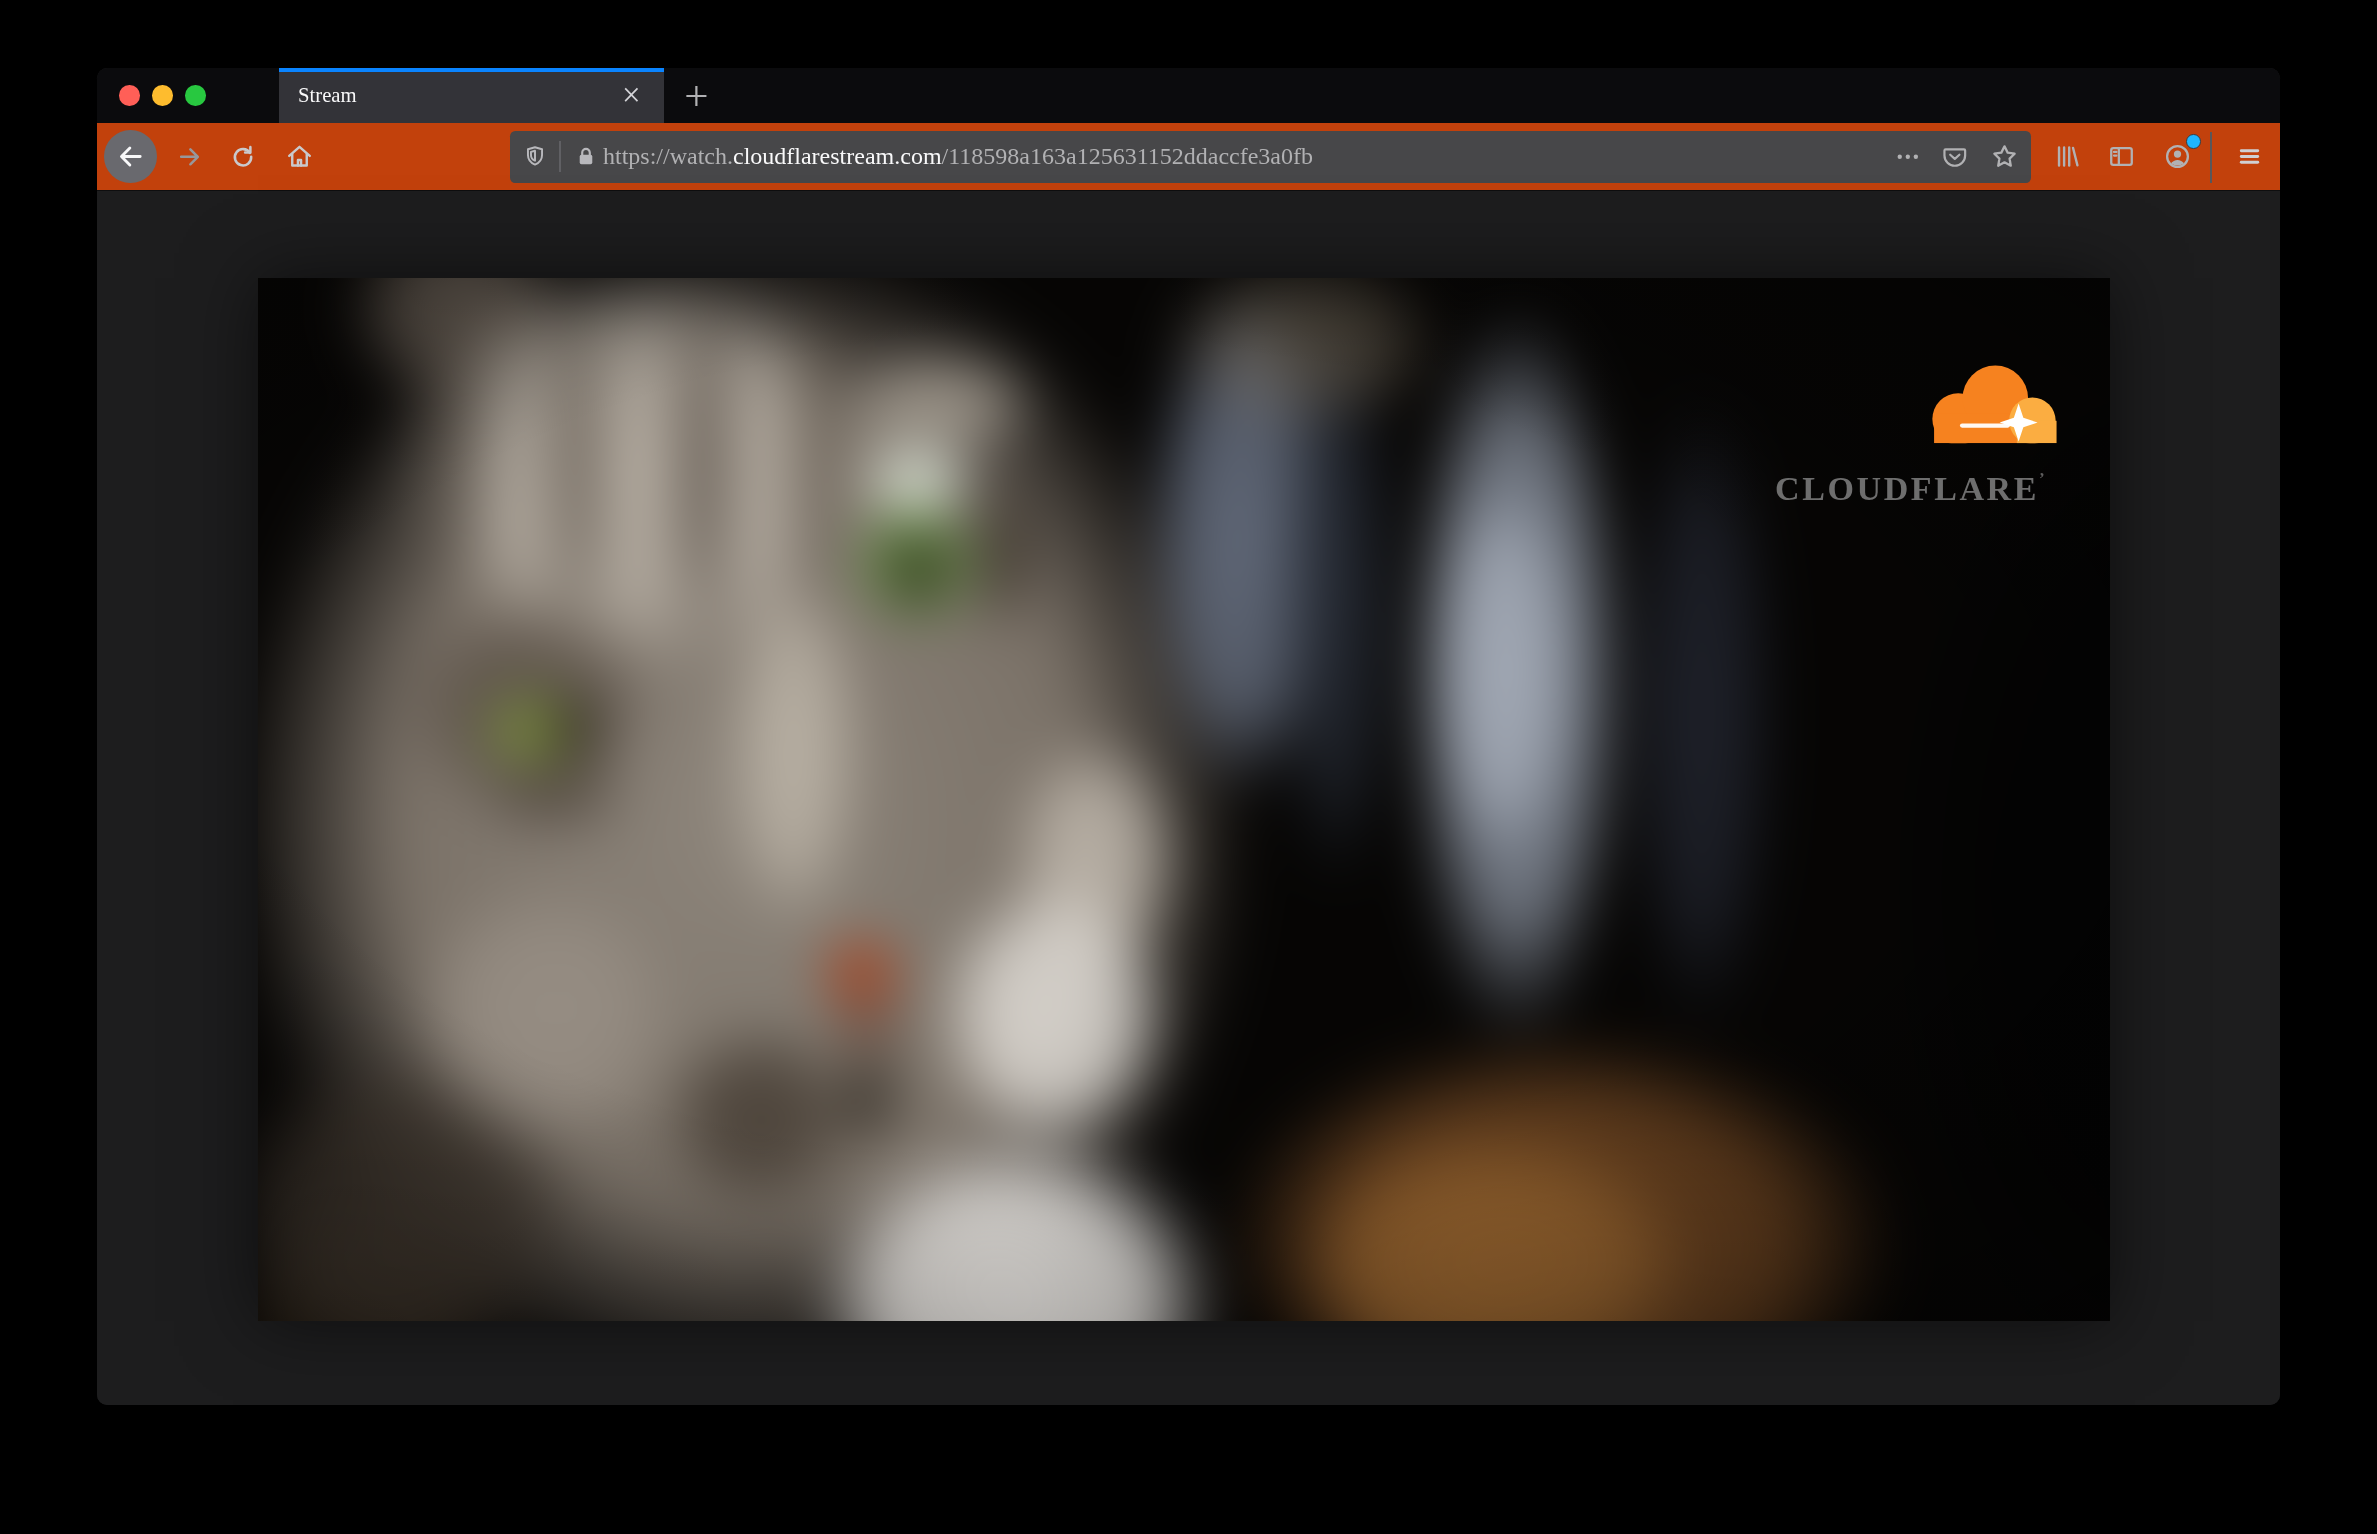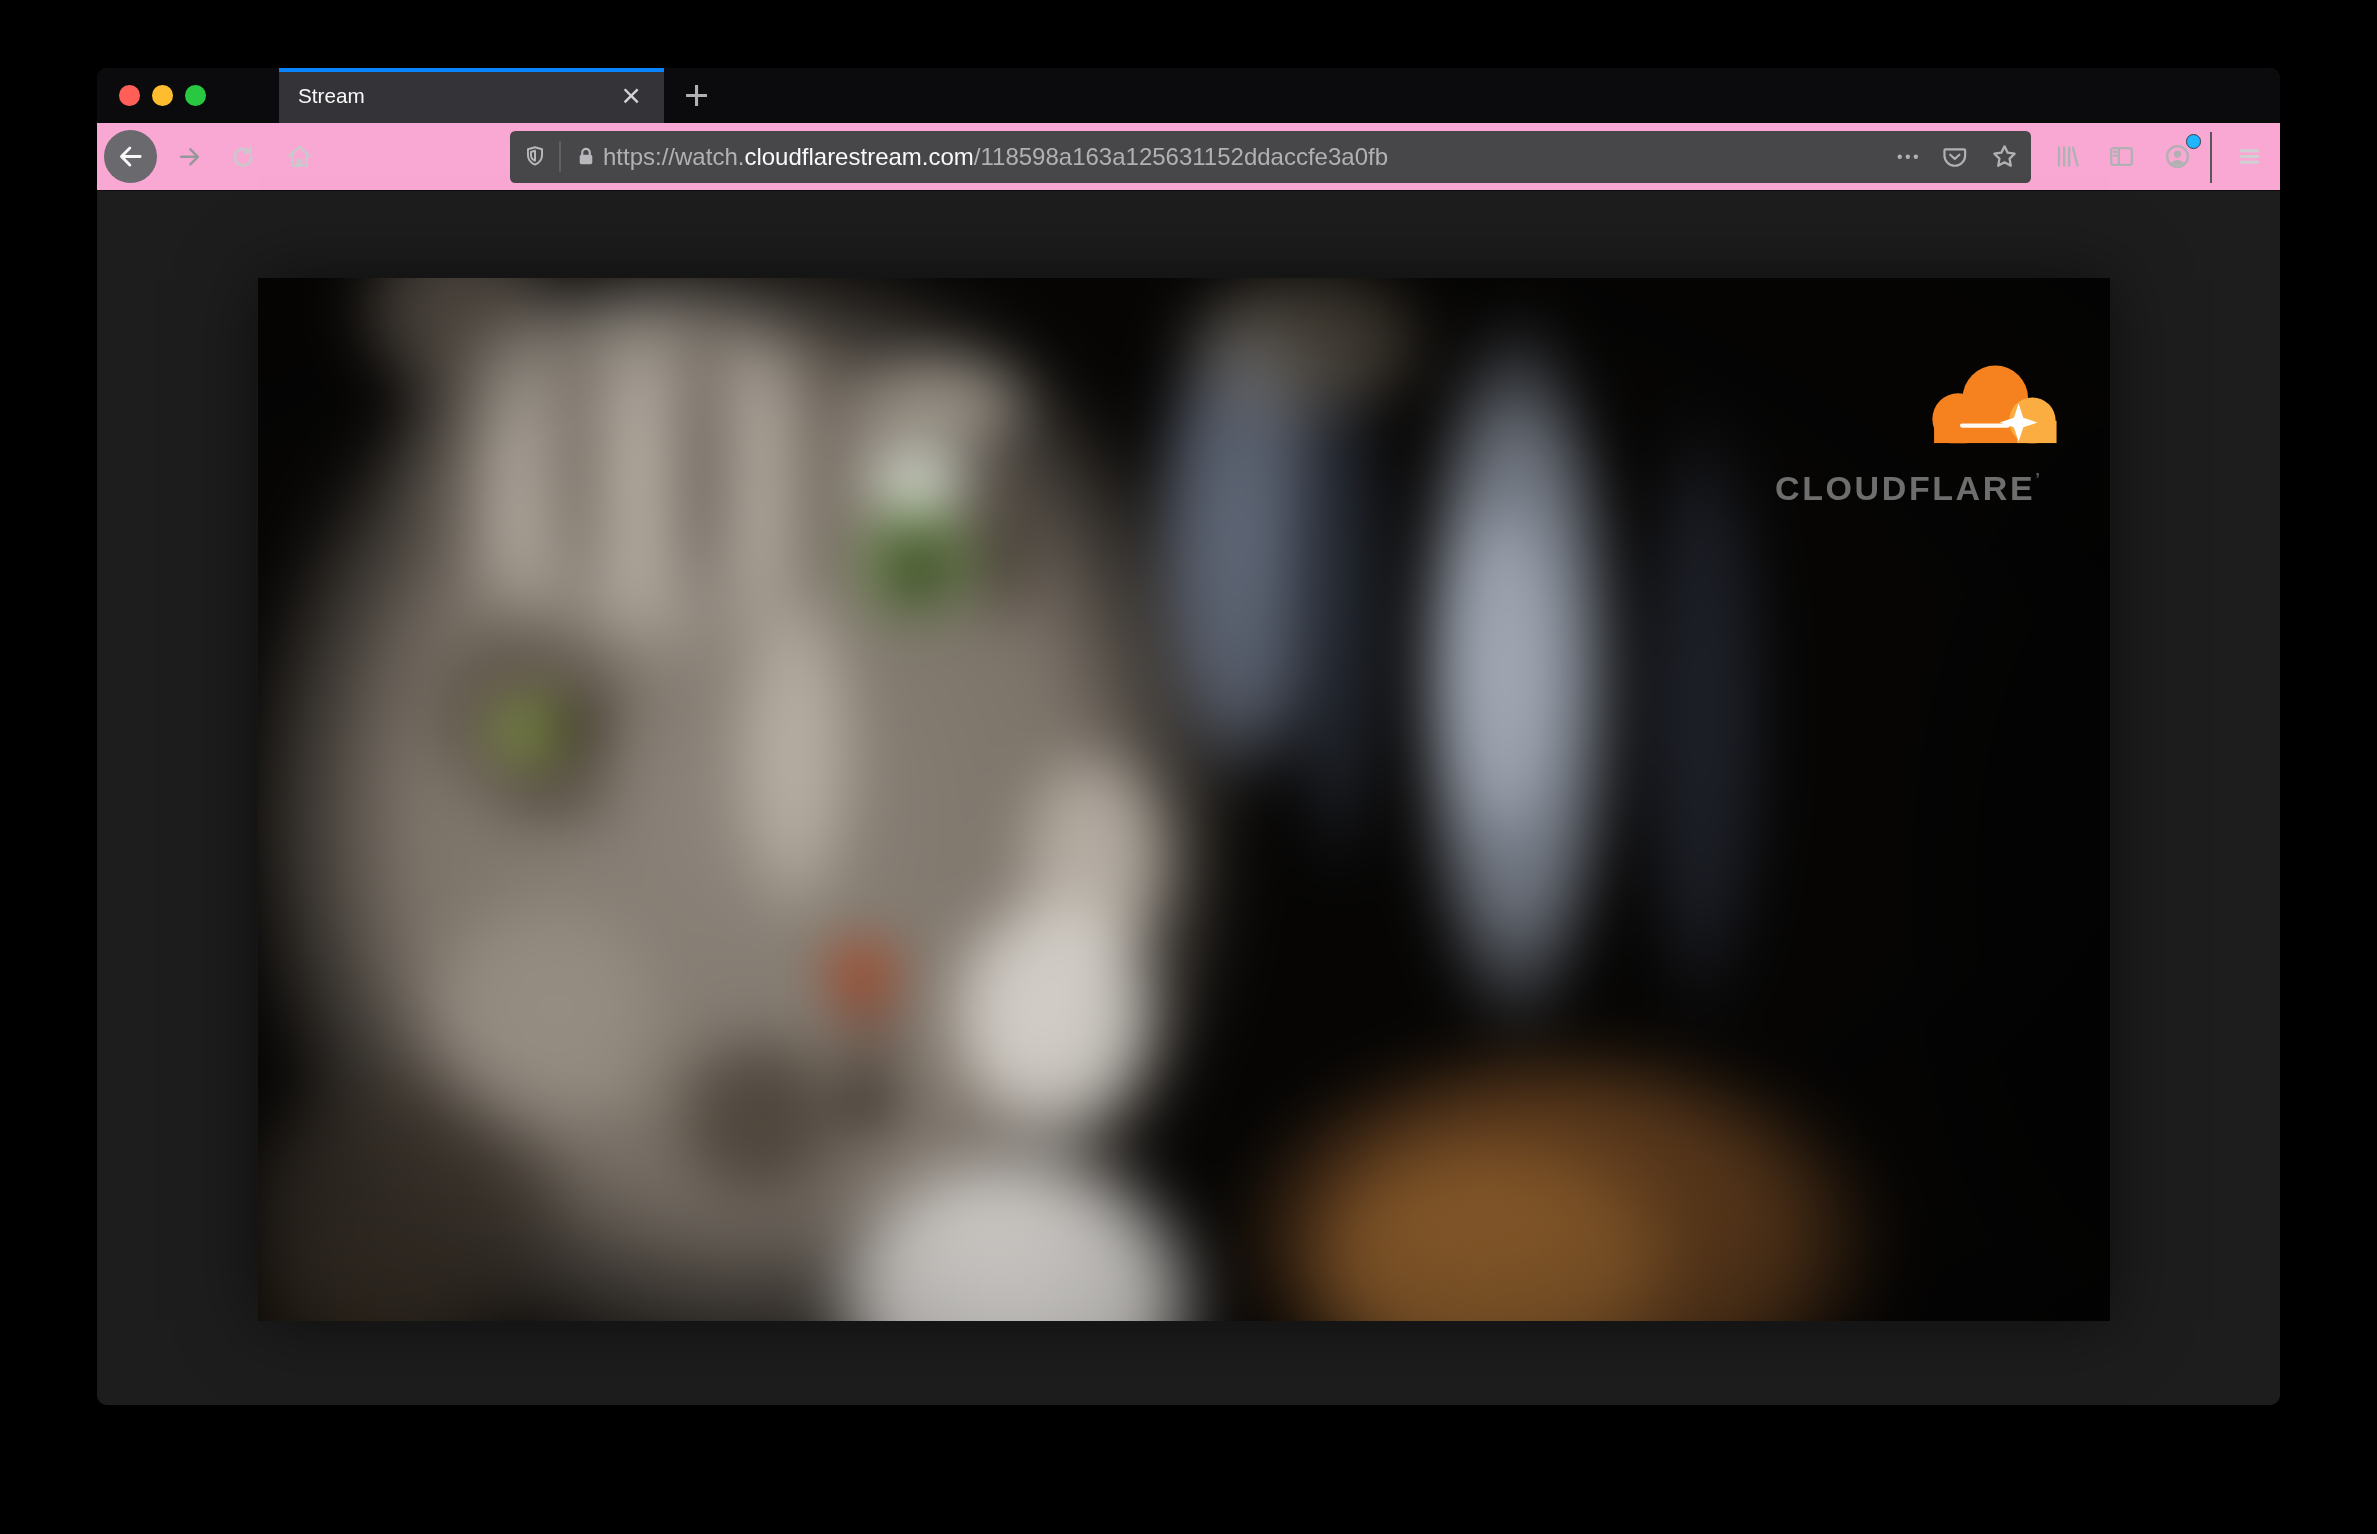--- a/index.html
+++ b/index.html
@@ -1,21 +1,21 @@
 <!DOCTYPE html>
 <html style="font-size:13.8px"><head>
 <meta charset="utf-8">
 <style>
   * { box-sizing: border-box; margin: 0; padding: 0; }
   html,body { width: 2377px; height: 1534px; background: #000; overflow: hidden;
               font-family: "Liberation Sans", sans-serif; }
 
   .window { position: absolute; left: 97px; top: 68px; width: 2183px; height: 1337px;
             border-radius: 10.3px; overflow: hidden; background: #1d1d1e;
-            box-shadow: 0 26px 78px rgba(0,0,0,.65); }
+            box-shadow: 0 26px 78px rgba(0,0,0,.65); font-family: Liberation Serif, serif; }
 
   
   .tabbar { position: absolute; left: 0; top: 0; width: 100%; height: 55px; background: #0b0b0d; }
   .traffic { position: absolute; left: 0; top: 0; width: 182px; height: 55px; }
   .tl { position: absolute; top: 17px; width: 20.7px; height: 20.7px; border-radius: 50%; }
   .tl.close { left: 22.4px; background: #ff5f57; }
   .tl.min   { left: 55px; background: #febc2e; }
   .tl.max   { left: 88px; background: #28c840; }
 
   .tab { position: absolute; left: 182px; top: 0; width: 385px; height: 55px;
@@ -25,21 +25,21 @@
   .tab-title { margin-left: 19px; font-size: 20.7px; color: #f9f9fa; }
   .tab-close { position: absolute; right: 13.8px; top: 0; height: 55px; width: 38px;
                display: flex; align-items: center; justify-content: center;
                font-size: 33px; font-weight: 300; color: #d4d4d8; cursor: default; }
   .newtab { position: absolute; left: 576px; top: 5.2px; width: 47px; height: 45px;
             display: flex; align-items: center; justify-content: center;
             font-size: 43px; font-weight: 200; color: #b1b1b3; }
 
   
   .toolbar { position: absolute; left: 0; top: 55px; width: 100%; height: 68px;
-             background: #f9a8d4; border-bottom: 0.9px solid #0e0e0f; }
+             background: #c2410c; border-bottom: 0.9px solid #0e0e0f; }
   .navbtn { position: absolute; display: flex; align-items: center; justify-content: center; }
   .btn-back { left: 6.9px; top: 6.9px; width: 53px; height: 53px; border-radius: 50%; background: #69696e; }
   .btn-forward { left: 76px;  top: 17px; width: 33px; height: 33px; }
   .btn-reload  { left: 129px; top: 17px; width: 33px; height: 33px; }
   .btn-home    { left: 186px; top: 17px; width: 33px; height: 33px; }
 
   .urlbar { position: absolute; left: 413px; top: 7.8px; width: 1521px; height: 52px;
             background: #474749; border-radius: 5.2px; }
   .urlbar .ib { position: absolute; top: 4.3px; width: 43px; height: 43px;
                 display: flex; align-items: center; justify-content: center; }

